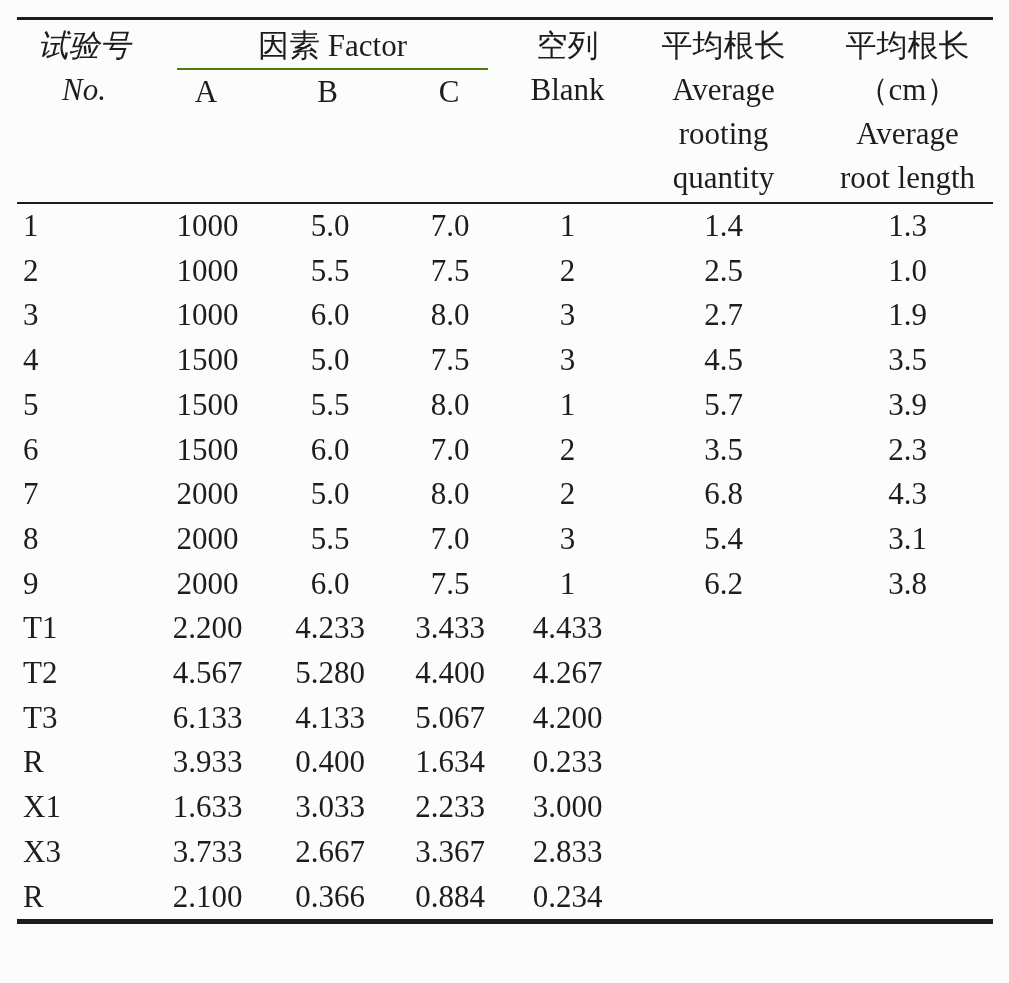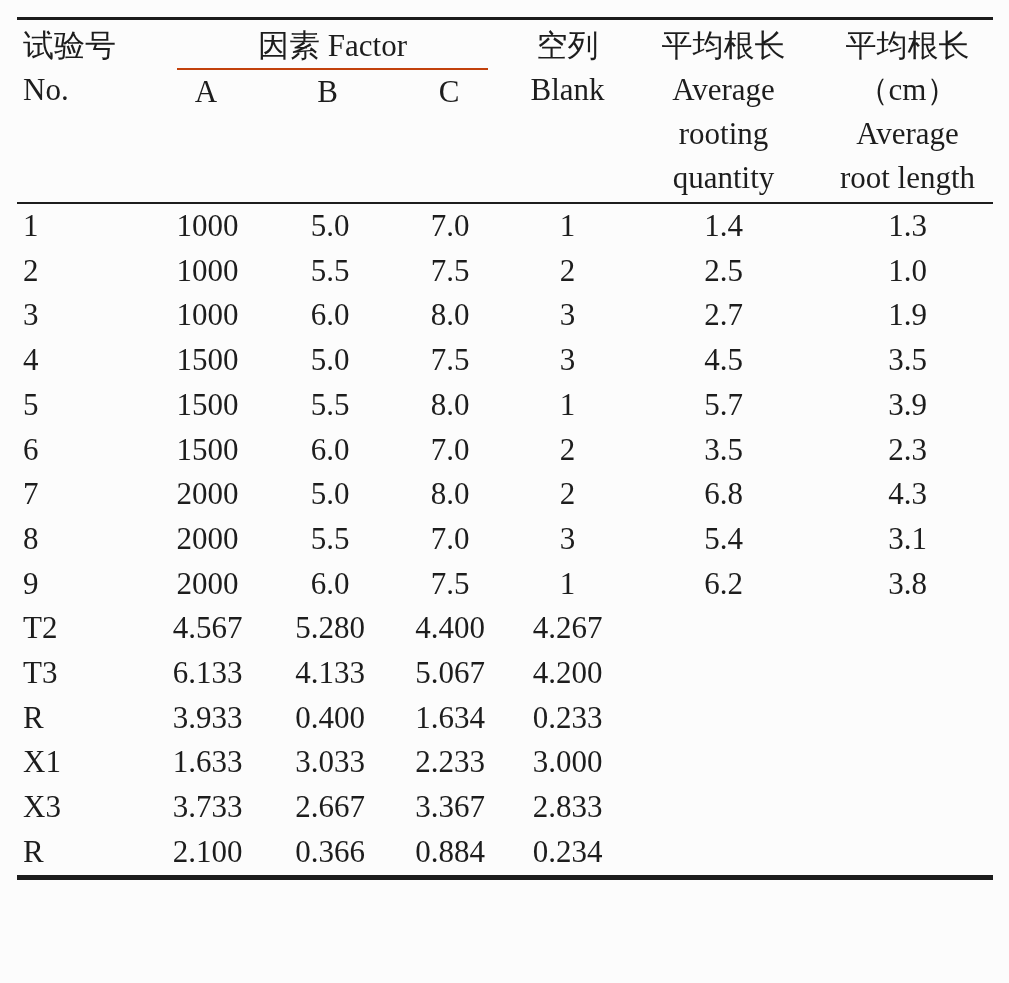--- a/index.html
+++ b/index.html
@@ -34,32 +34,33 @@
   col.c-rootlen { width: 171px; }
 
   thead { border-bottom: 2px solid #1d1d1d; }
   thead th {
     font-weight: normal;
     vertical-align: top;
     padding: 4px 0 2px 0;
     text-align: center;
   }
   thead th.th-label {
-    text-align: left;
+    text-align: center;
     padding-left: 6px;
+    font-style: italic;
   }
   .hline {
     display: block;
     height: 44px;
     line-height: 44px;
     font-size: 31px;
     white-space: nowrap;
   }
   .factor-title {
-    border-bottom: 2px solid #c2410c;
+    border-bottom: 2px solid #4d7c0f;
     margin: 0 22px 0 32px;
   }
   .factor-sub { display: flex; }
   .factor-sub .hline {
     flex: 1;
     text-align: center;
   }
   tbody td {
     height: 44.7px;
     line-height: 44.7px;
@@ -198,20 +199,29 @@
         <tr>
           <td class="cell-label">9</td>
           <td class="cell-value">2000</td>
           <td class="cell-value">6.0</td>
           <td class="cell-value">7.5</td>
           <td class="cell-value">1</td>
           <td class="cell-value">6.2</td>
           <td class="cell-value">3.8</td>
         </tr>
         <tr>
+          <td class="cell-label">T1</td>
+          <td class="cell-value">2.200</td>
+          <td class="cell-value">4.233</td>
+          <td class="cell-value">3.433</td>
+          <td class="cell-value">4.433</td>
+          <td class="cell-value"></td>
+          <td class="cell-value"></td>
+        </tr>
+        <tr>
           <td class="cell-label">T2</td>
           <td class="cell-value">4.567</td>
           <td class="cell-value">5.280</td>
           <td class="cell-value">4.400</td>
           <td class="cell-value">4.267</td>
           <td class="cell-value"></td>
           <td class="cell-value"></td>
         </tr>
         <tr>
           <td class="cell-label">T3</td>

